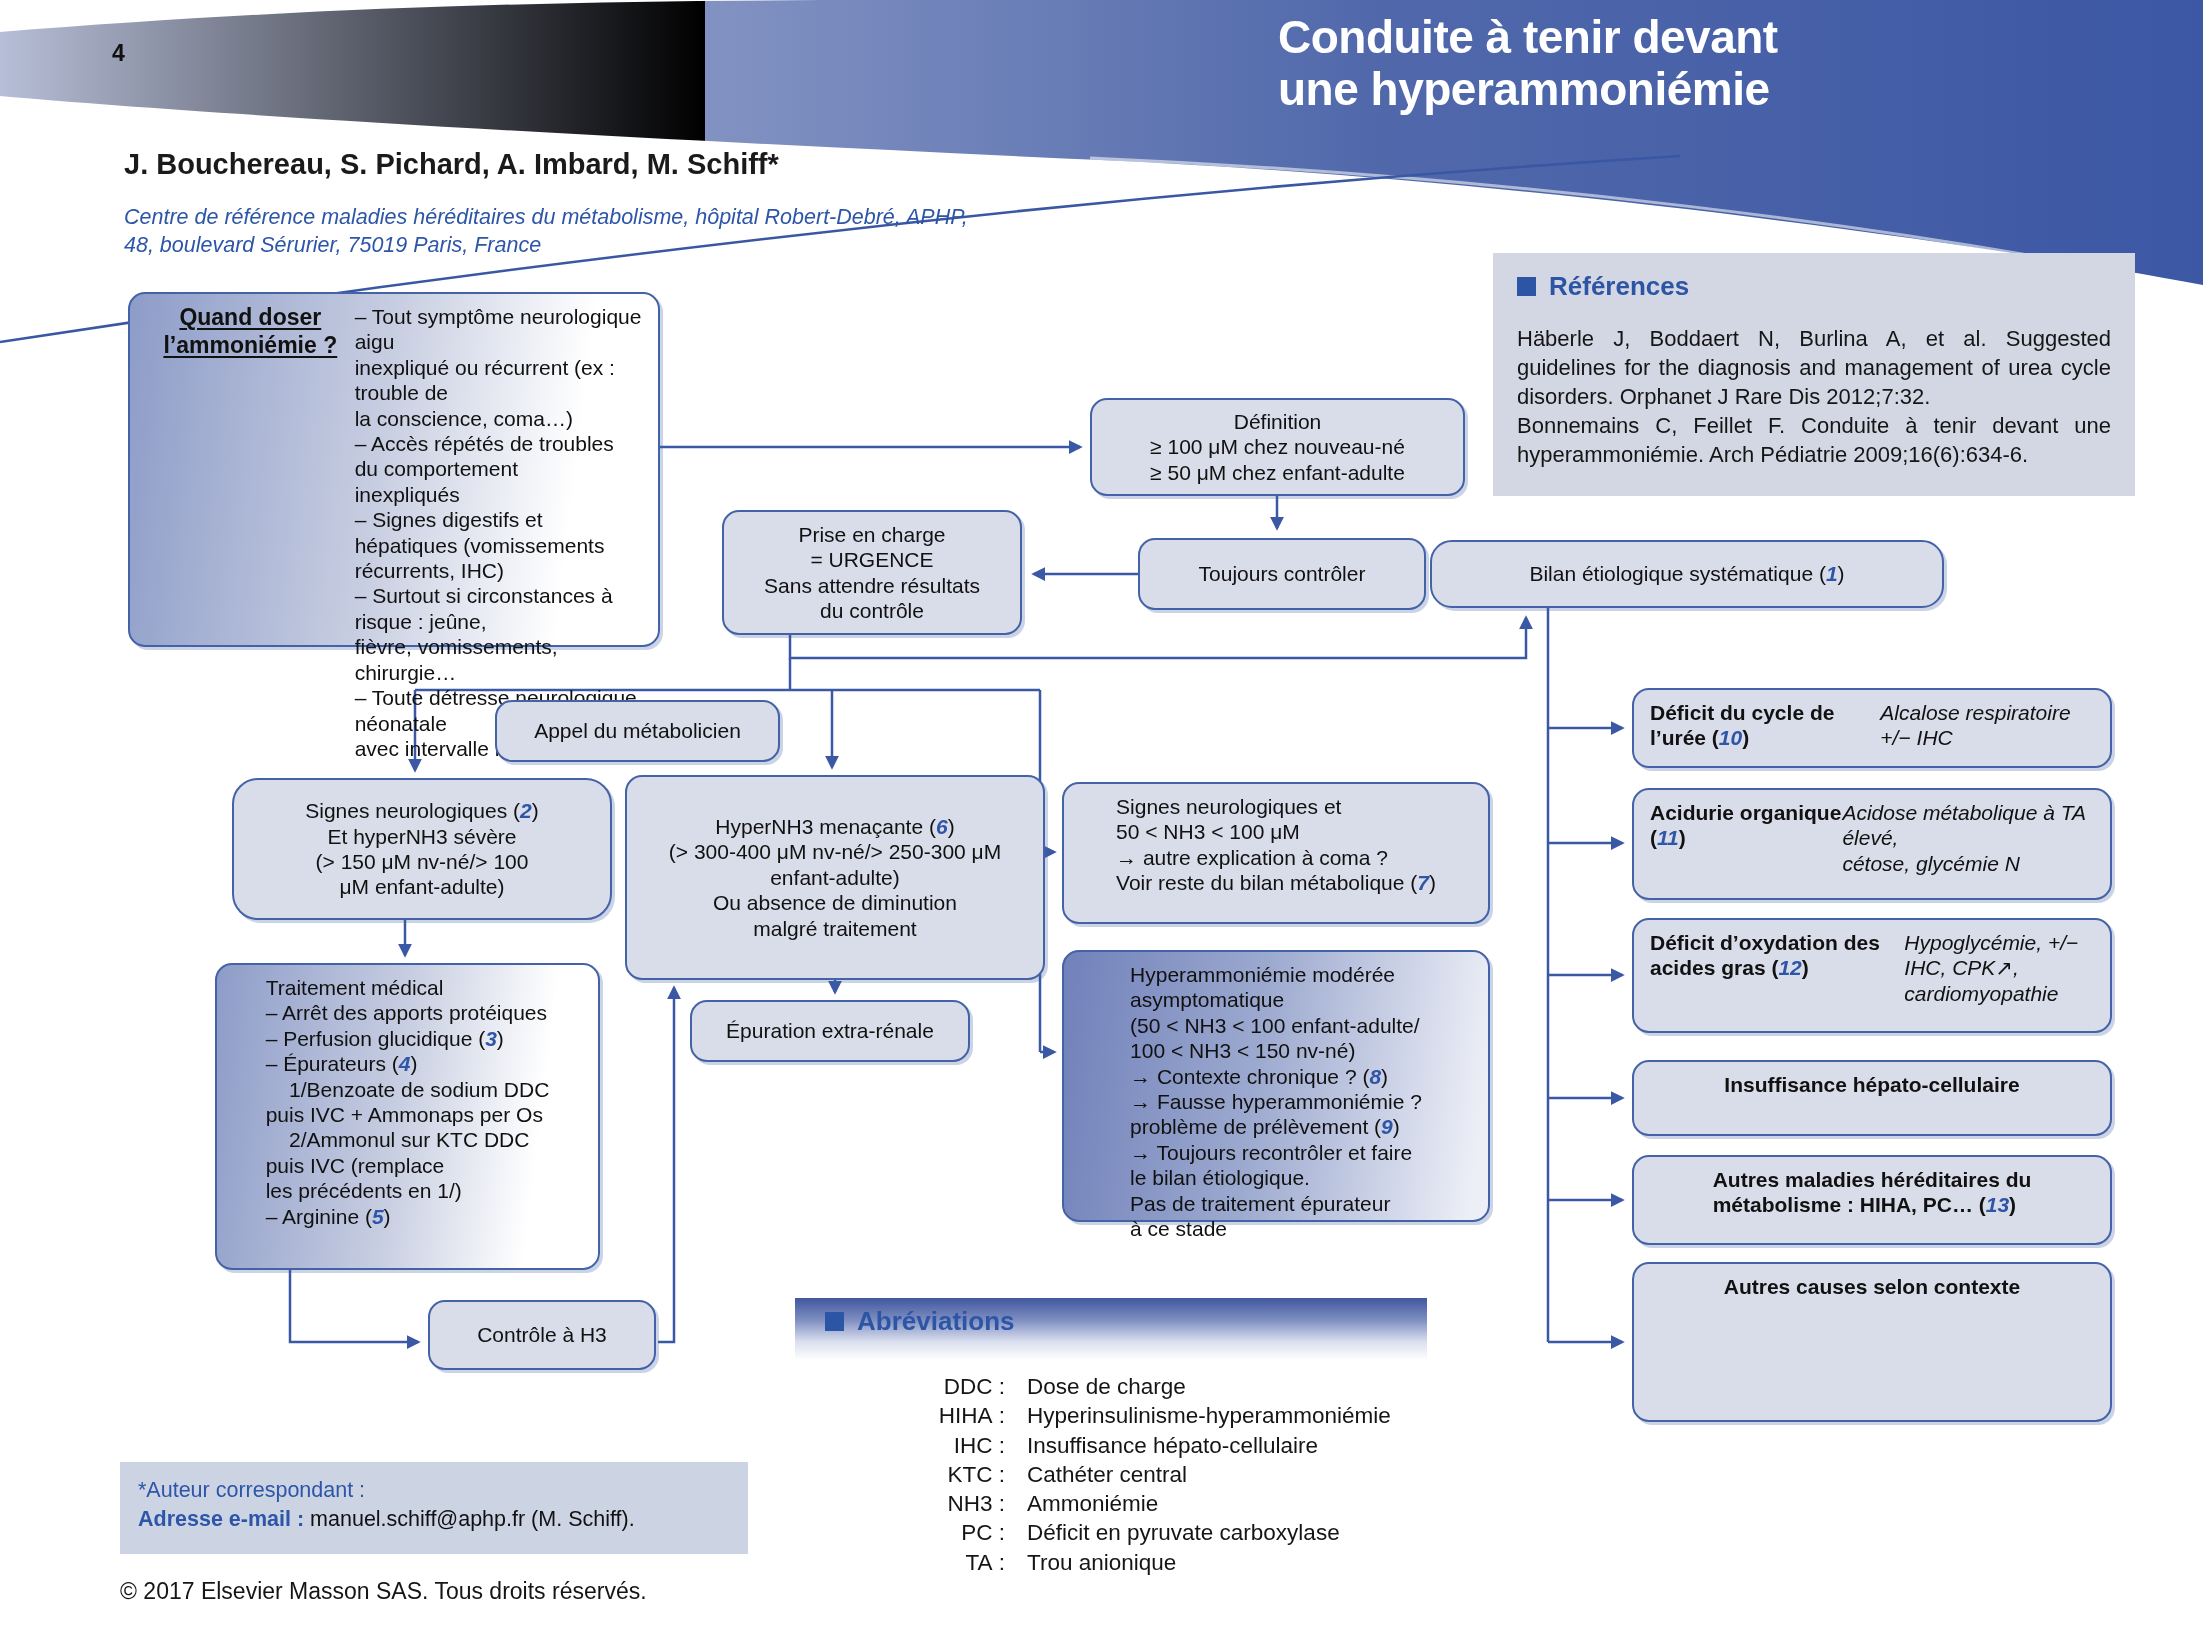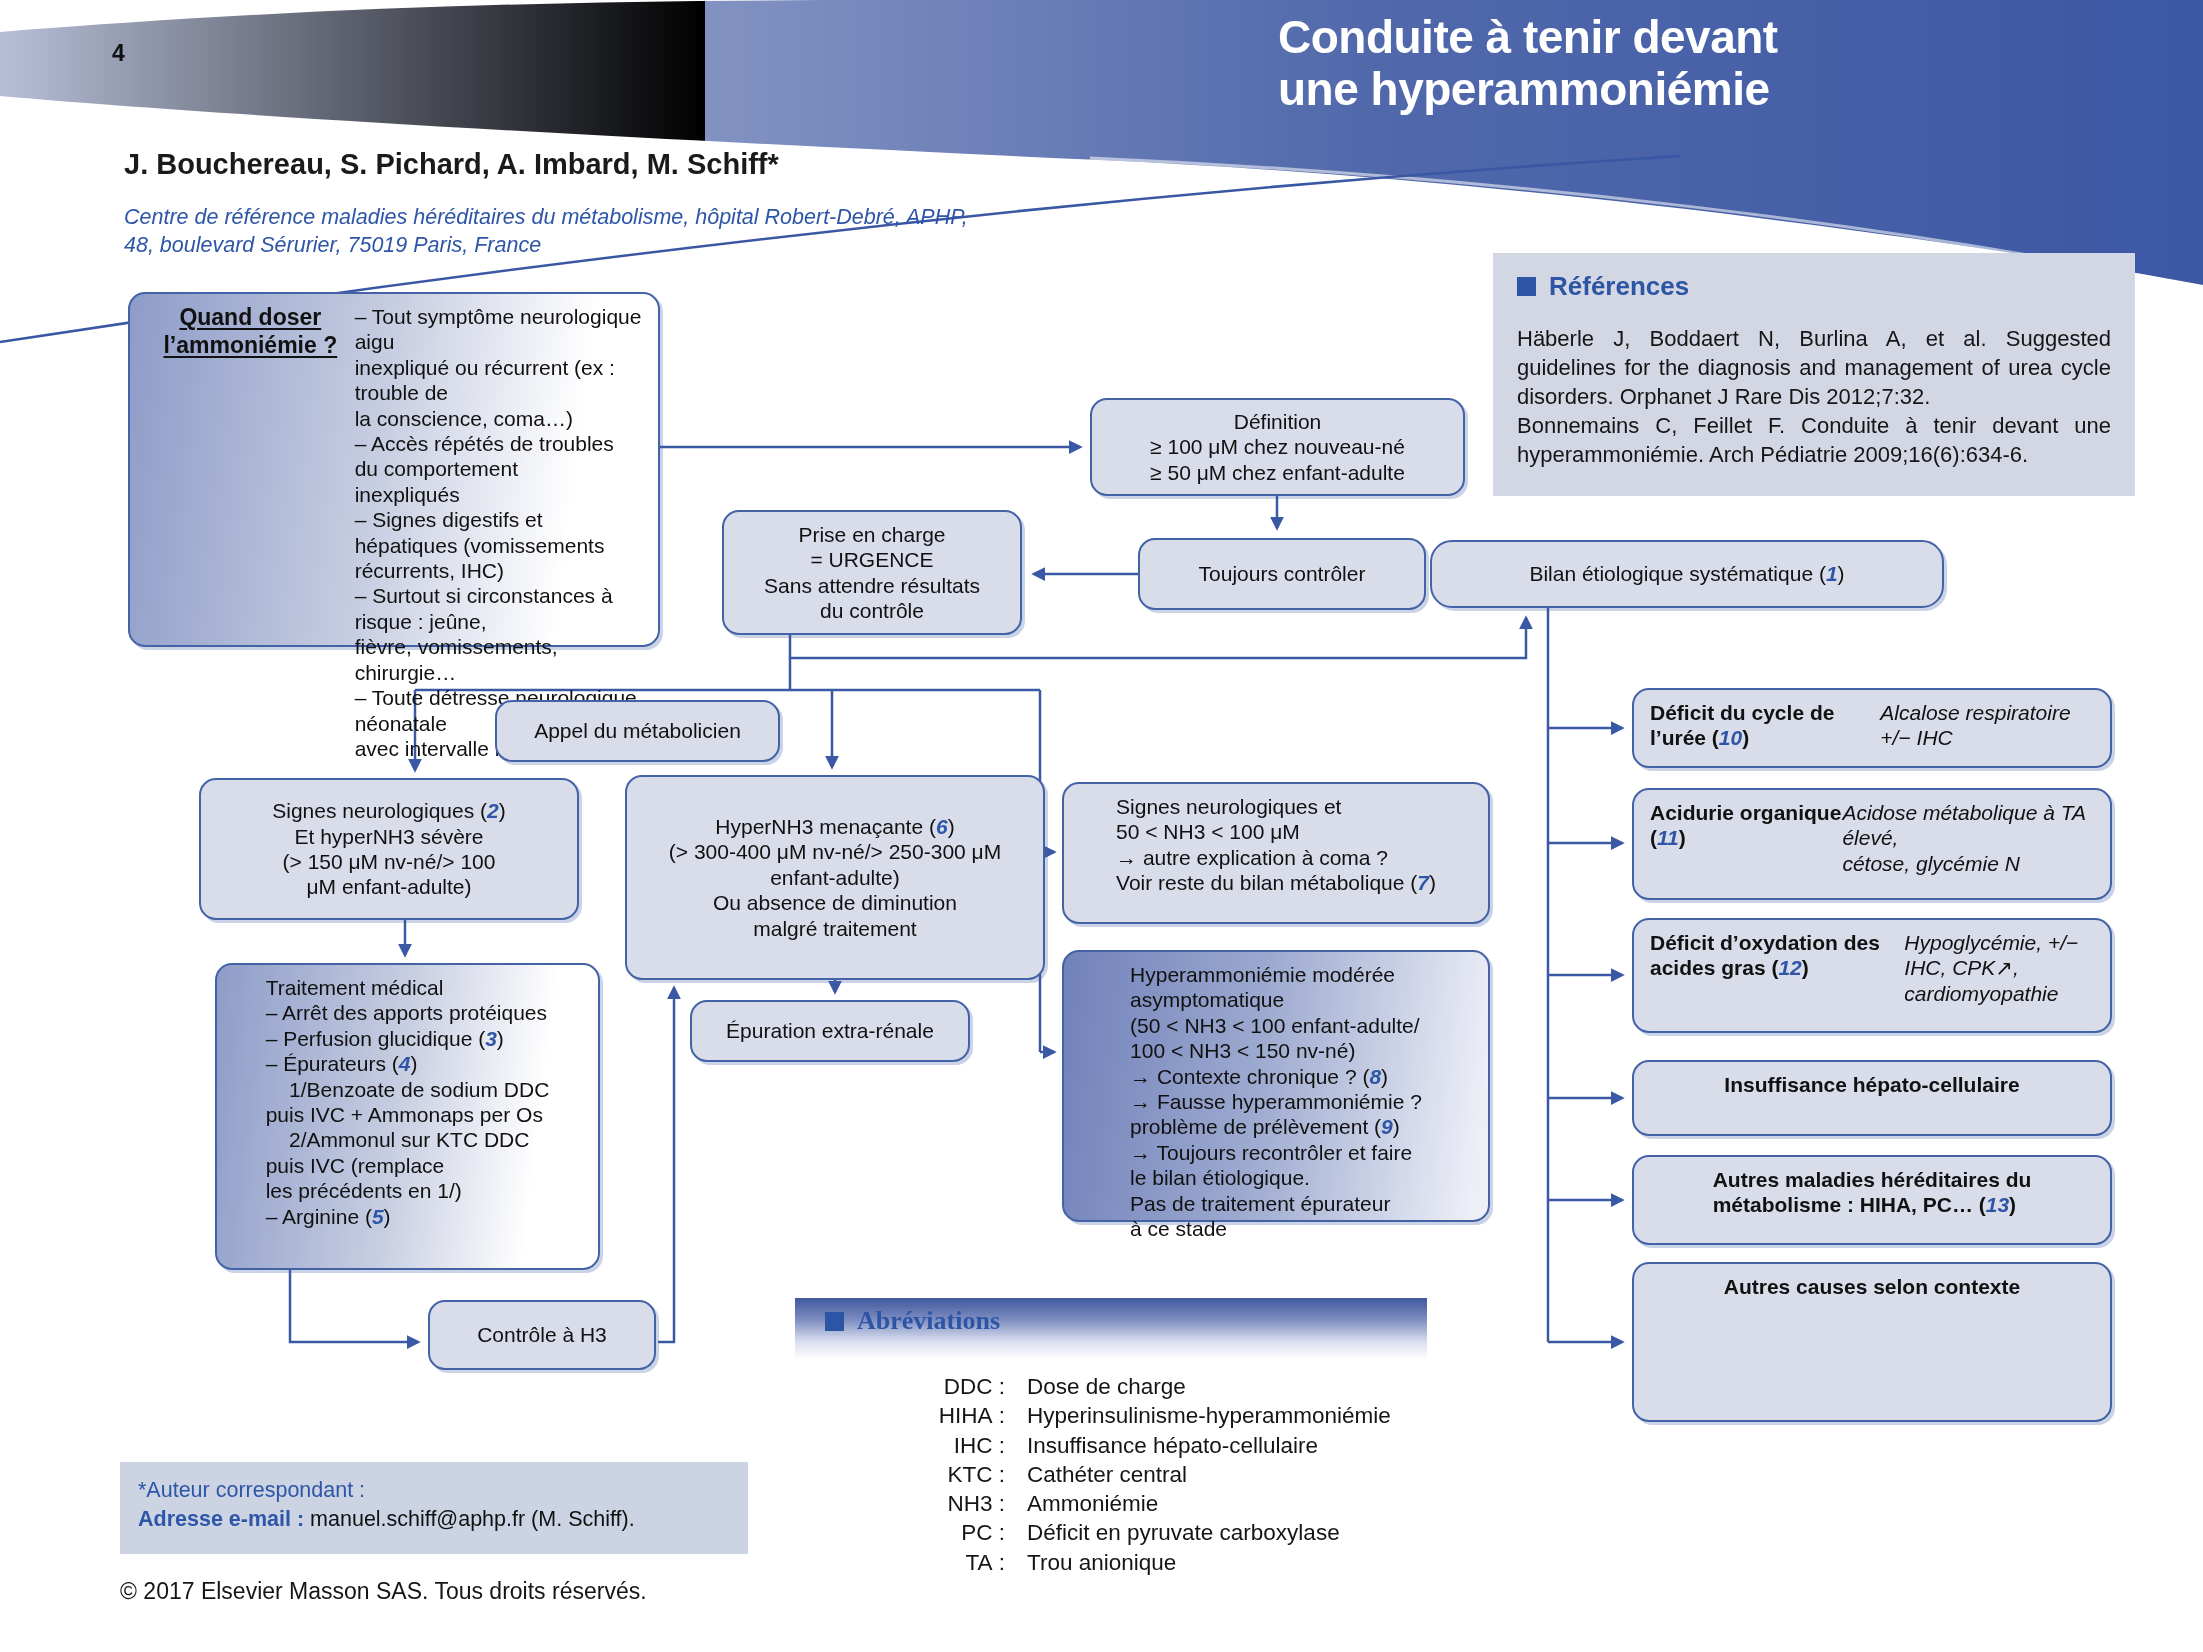--- a/index.html
+++ b/index.html
@@ -42,21 +42,20 @@
   #references-panel { left:1493px; top:253px; width:642px; height:243px; background:#d3d7e3; padding:18px 24px; }
   .panel-title { font-size:26px; font-weight:bold; color:#2d55a5; display:flex; align-items:center; gap:13px; }
   .sq { display:inline-block; width:19px; height:19px; background:#2d55a5; }
   #references-panel .refs-body { margin-top:22px; font-size:22px; line-height:1.32; text-align:justify; color:#151515; }
   #references-panel .refs-body p { margin:0; }
 
   #abbrev-panel { left:795px; top:1298px; width:632px; height:312px; }
   #abbrev-panel .abbrev-header {
     height:62px; padding:8px 14px 0 30px;
     background:linear-gradient(180deg,#41589f 0%,#7d8dc0 35%,#d9deee 70%,#ffffff 100%);
-    font-family:Liberation Serif, serif;
   }
   #abbrev-panel .abbrev-list { padding:12px 0 0 0; }
   .abbrev-row { display:flex; font-size:22.5px; line-height:1.3; }
   .abbrev-row .abbr { width:210px; text-align:right; color:#151515; }
   .abbrev-row .abbr::after { content:"\00a0:"; }
   .abbrev-row .def { padding-left:22px; color:#151515; }
 
   #correspond-box { left:120px; top:1462px; width:628px; height:92px; background:#ccd3e3; padding:14px 18px; font-size:21.5px; line-height:1.35; }
   #correspond-box .blue { color:#2d55a8; }
   #correspond-box .bluebold { color:#2d55a8; font-weight:bold; }
@@ -154,21 +153,21 @@
 </div>
 
 <div class="fbox center" style="left:1430px;top:540px;width:514px;height:68px;border-radius:22px;">
   <div class="body">Bilan étiologique systématique (<span class="rn">1</span>)</div>
 </div>
 
 <div class="fbox center" style="left:495px;top:700px;width:285px;height:62px;">
   <div class="body">Appel du métabolicien</div>
 </div>
 
-<div class="fbox center" style="left:199px;top:778px;width:380px;height:142px;">
+<div class="fbox center" style="left:232px;top:778px;width:380px;height:142px;border-radius:26px;">
   <div class="body">Signes neurologiques (<span class="rn">2</span>)
 Et hyperNH3 sévère
 (&gt; 150 μM nv-né/&gt; 100
 μM enfant-adulte)</div>
 </div>
 
 <div class="fbox center" style="left:625px;top:775px;width:420px;height:205px;">
   <div class="body">HyperNH3 menaçante (<span class="rn">6</span>)
 (&gt; 300-400 μM nv-né/&gt; 250-300 μM
 enfant-adulte)

